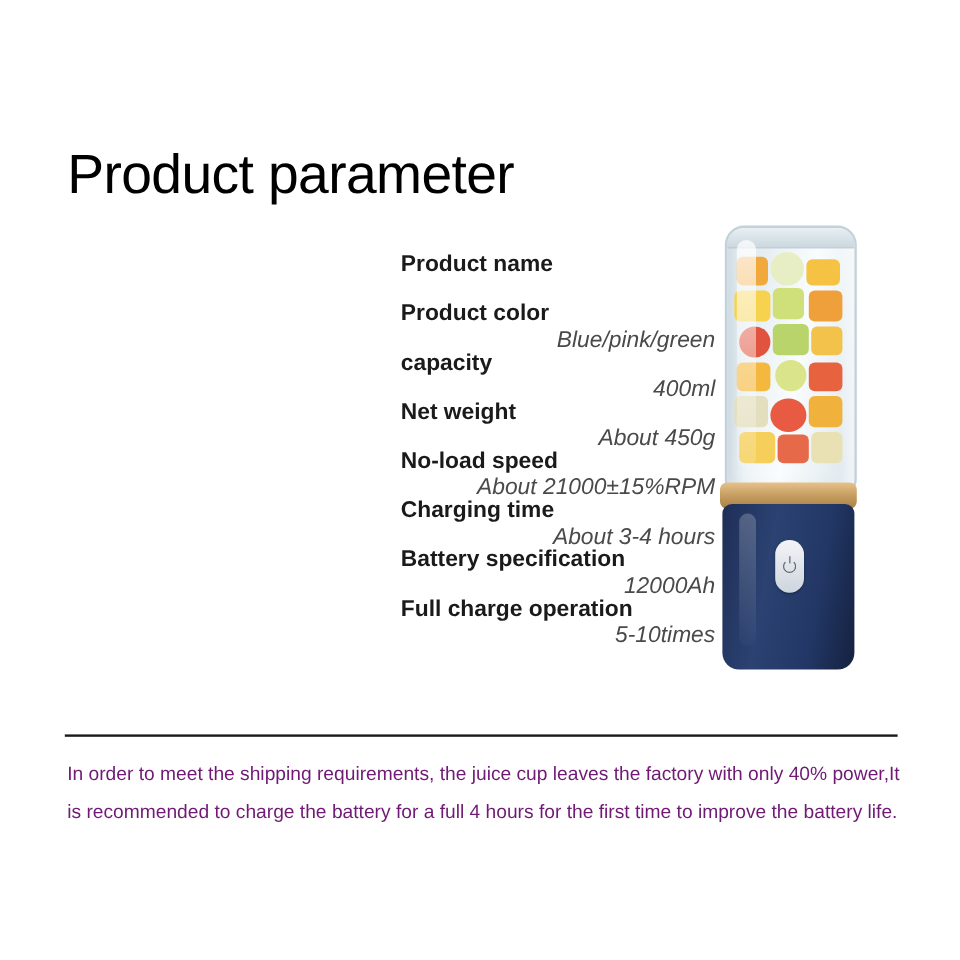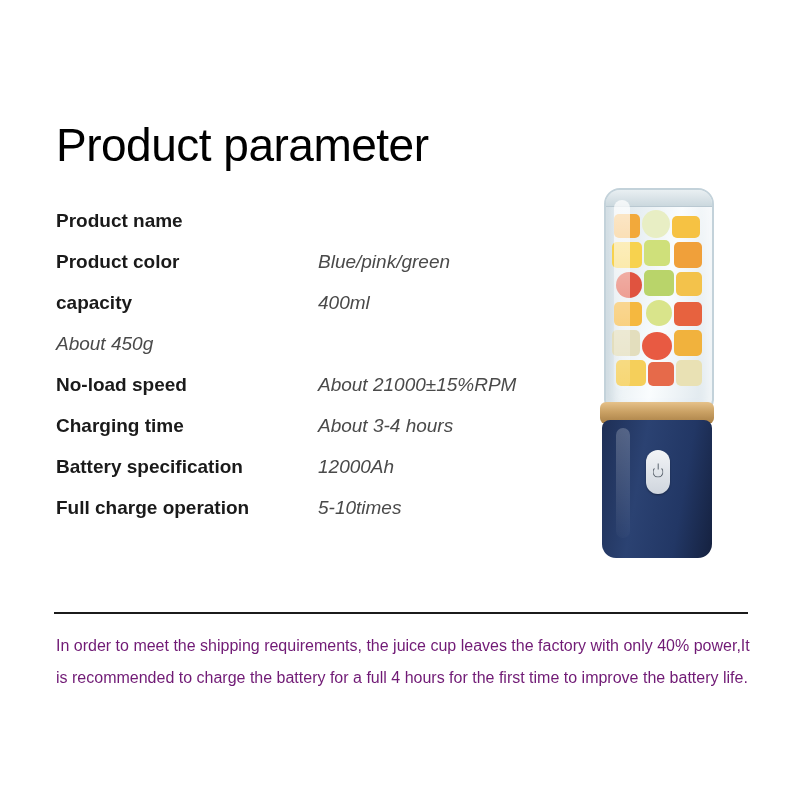--- a/index.html
+++ b/index.html
@@ -33,22 +33,23 @@
 
   
   .spec-table {
     position: absolute;
     left: 56px;
     top: 210px;
     width: 540px;
   }
   .spec-row {
     display: flex;
-    align-items: flex-start;
+    align-items: flex-end;
     height: 41px;
+    flex-direction: column;
   }
   .spec-label {
     width: 262px;
     font-size: 19px;
     font-weight: bold;
     color: #1a1a1a;
     white-space: nowrap;
   }
   .spec-value {
     font-size: 19px;
@@ -202,20 +203,21 @@
     </div>
     <div class="spec-row">
       <div class="spec-label">Product color</div>
       <div class="spec-value">Blue/pink/green</div>
     </div>
     <div class="spec-row">
       <div class="spec-label">capacity</div>
       <div class="spec-value">400ml</div>
     </div>
     <div class="spec-row">
+      <div class="spec-label">Net weight</div>
       <div class="spec-value">About 450g</div>
     </div>
     <div class="spec-row">
       <div class="spec-label">No-load speed</div>
       <div class="spec-value">About 21000±15%RPM</div>
     </div>
     <div class="spec-row">
       <div class="spec-label">Charging time</div>
       <div class="spec-value">About 3-4 hours</div>
     </div>

